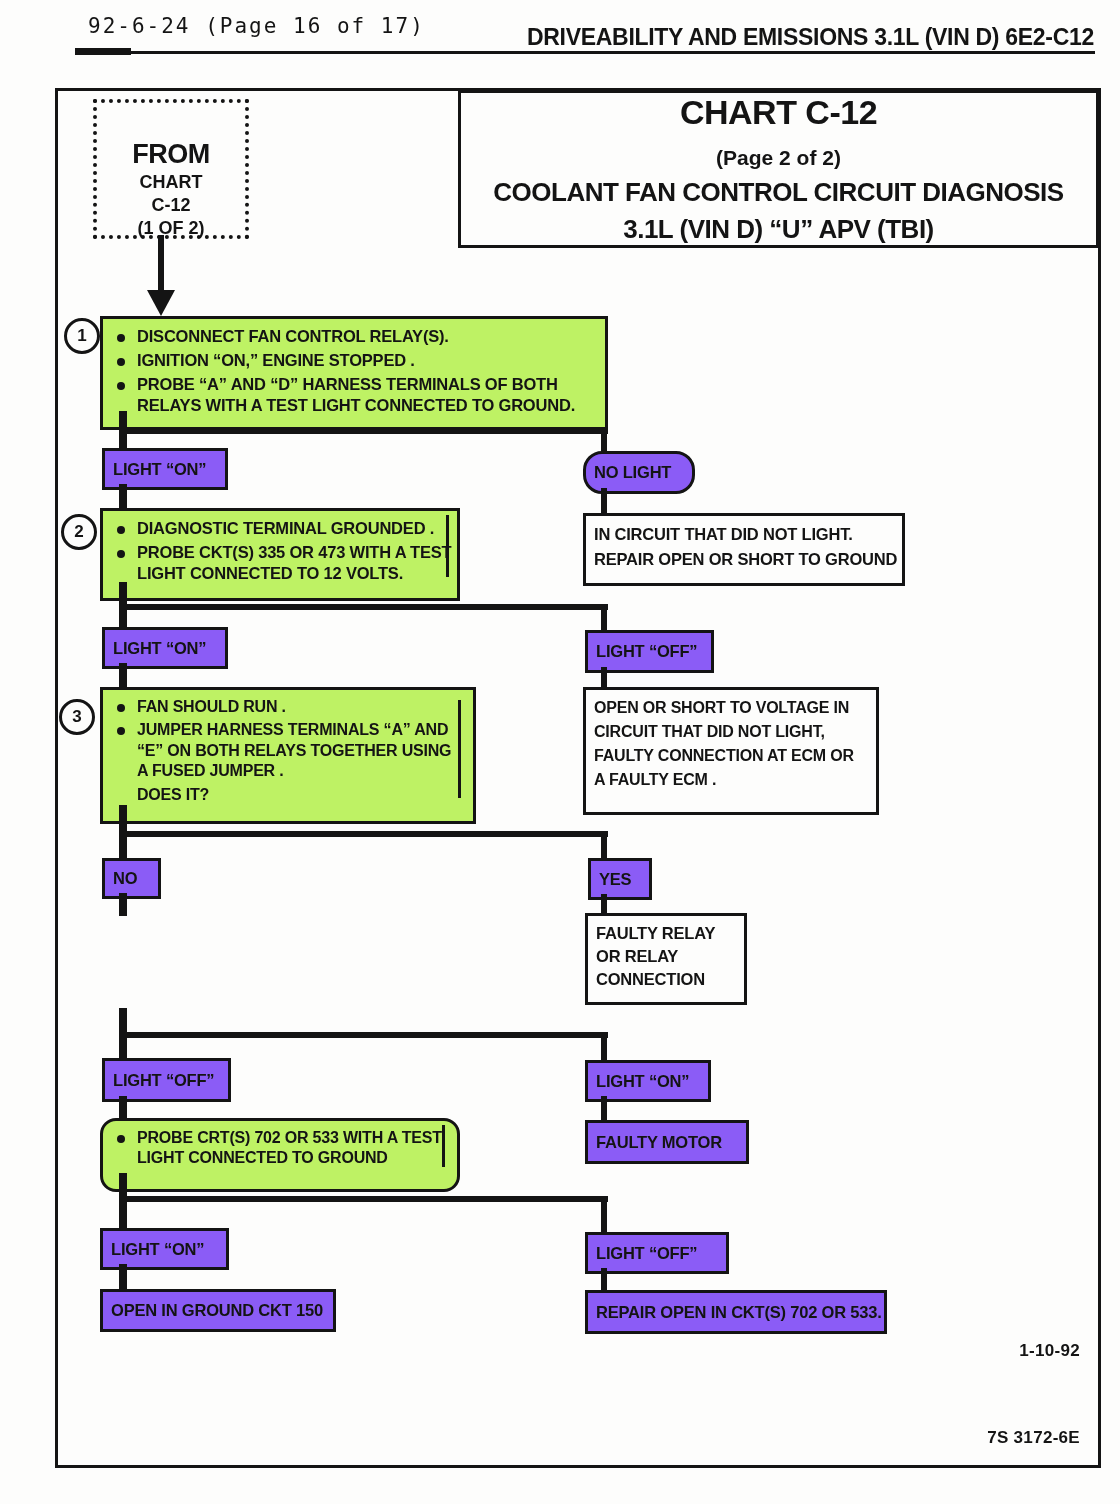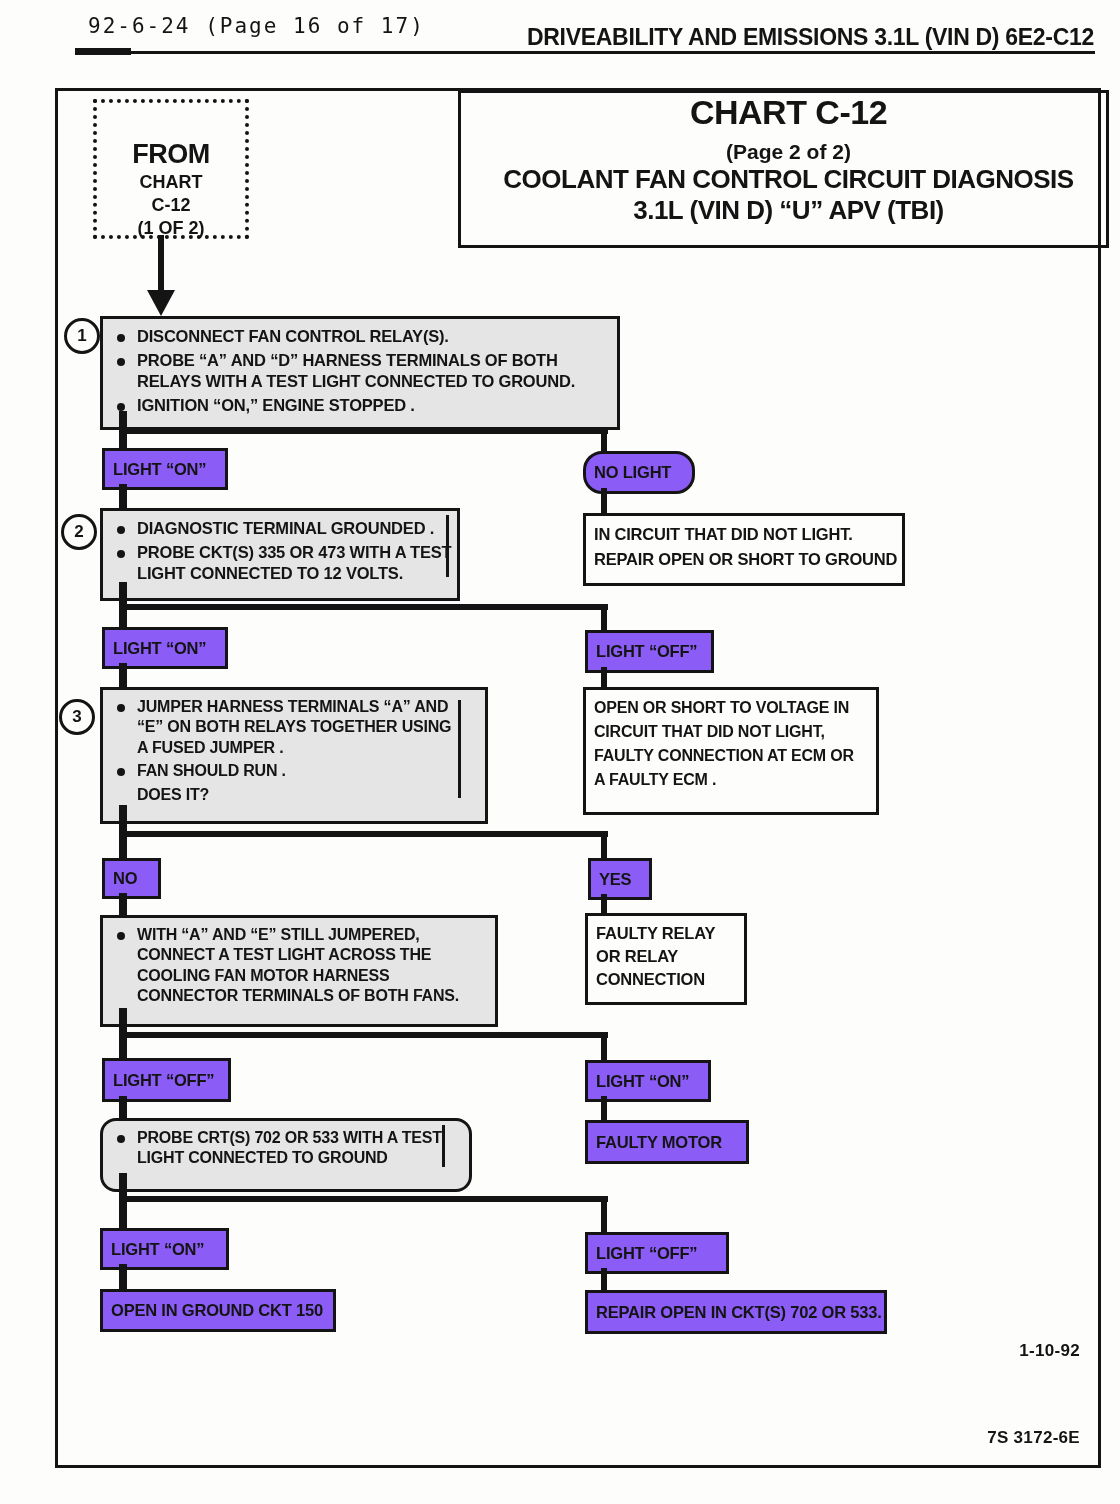--- a/index.html
+++ b/index.html
@@ -19,26 +19,26 @@
   .from-box{position:absolute;left:93px;top:99px;width:148px;height:132px;border:4px dotted #141414;
     display:flex;flex-direction:column;align-items:center;justify-content:center;text-align:center;font-weight:bold;}
   .from-l1{font-size:27px;letter-spacing:-0.5px;margin-top:40px;}
   .from-l2{font-size:18px;margin-top:2px;}
   
   .arr-line{position:absolute;left:158px;top:235px;width:6px;height:58px;background:#141414;}
   .arr-head{position:absolute;left:147px;top:290px;width:0;height:0;
     border-left:14px solid transparent;border-right:14px solid transparent;border-top:26px solid #141414;}
   
   .title-box{position:absolute;left:458px;top:90px;width:635px;height:152px;border:3px solid #141414;
-    display:flex;flex-direction:column;align-items:center;justify-content:flex-start;text-align:center;font-weight:bold;padding-left:10px;}
+    display:flex;flex-direction:column;align-items:center;justify-content:space-between;text-align:center;font-weight:bold;}
   .t1{font-size:34px;letter-spacing:-0.5px;margin-bottom:8px;}
   .t2{font-size:21px;}
   .t3{font-size:26px;letter-spacing:-0.5px;}
   
-  .stepbox{position:absolute;border:3px solid #141414;background:#e5e5e5;padding:7px 20px 6px 12px;
+  .stepbox{position:absolute;border:3px solid #141414;background:#bef264;padding:7px 8px 6px 12px;
     font-size:16.5px;font-weight:bold;line-height:1.28;letter-spacing:-0.2px;}
   .brow{display:flex;margin-bottom:3px;}
   .brow .dot{flex:0 0 22px;}
   .brow .dot::before{content:"";display:inline-block;width:8px;height:8px;border-radius:50%;background:#141414;margin-left:2px;margin-top:6px;}
   .tailline{margin-left:22px;}
   .tag{position:absolute;border:3px solid #141414;background:#8b5cf6;display:flex;align-items:center;
     padding-left:8px;font-size:16.5px;font-weight:bold;letter-spacing:-0.2px;white-space:nowrap;}
   .rbox{position:absolute;border:3px solid #141414;background:#fdfdfc;padding:6px 8px;
     font-size:16.5px;font-weight:bold;line-height:1.5;letter-spacing:-0.2px;}
   .rline{white-space:nowrap;}
@@ -80,25 +80,25 @@
   <div class="circ" style="left:64px;top:318px;">
     <span>1</span>
   </div>
   <div class="stepbox" style="left:100px;top:316px;width:482px;height:95px;">
     <div class="brow">
         <span class="dot"></span>
         <span>DISCONNECT FAN CONTROL RELAY(S).</span>
       </div>
     <div class="brow">
         <span class="dot"></span>
+        <span>IGNITION “ON,” ENGINE STOPPED .</span>
+      </div>
+    <div class="brow">
+        <span class="dot"></span>
         <span>PROBE “A” AND “D” HARNESS TERMINALS OF BOTH RELAYS WITH A TEST LIGHT CONNECTED TO GROUND.</span>
-      </div>
-    <div class="brow">
-        <span class="dot"></span>
-        <span>IGNITION “ON,” ENGINE STOPPED .</span>
       </div>
   </div>
 
   <div class="ln" style="left:119px;top:411px;width:8px;height:39px;"></div>
   <div class="ln" style="left:119px;top:428px;width:489px;height:6px;"></div>
   <div class="ln" style="left:601px;top:428px;width:6px;height:24px;"></div>
   <div class="tag" style="left:102px;top:448px;width:112px;height:36px;">LIGHT “ON”</div>
   <div class="tag" style="left:583px;top:451px;width:98px;height:37px;border-radius:19px;">NO LIGHT</div>
   <div class="ln" style="left:119px;top:484px;width:8px;height:26px;"></div>
   <div class="ln" style="left:601px;top:488px;width:6px;height:25px;"></div>
@@ -129,50 +129,44 @@
   <div class="tag" style="left:585px;top:630px;width:115px;height:37px;">LIGHT “OFF”</div>
   <div class="ln" style="left:119px;top:663px;width:8px;height:24px;"></div>
   <div class="ln" style="left:601px;top:667px;width:6px;height:20px;"></div>
 
   <div class="circ" style="left:59px;top:699px;">
     <span>3</span>
   </div>
   <div class="stepbox" style="left:100px;top:687px;width:350px;height:118px;font-size:16px;">
     <div class="brow">
         <span class="dot"></span>
+        <span>FAN SHOULD RUN .</span>
+      </div>
+    <div class="brow">
+        <span class="dot"></span>
         <span>JUMPER HARNESS TERMINALS “A” AND “E” ON BOTH RELAYS TOGETHER USING A FUSED JUMPER .</span>
-      </div>
-    <div class="brow">
-        <span class="dot"></span>
-        <span>FAN SHOULD RUN .</span>
       </div>
     <div class="tailline">DOES IT?</div>
   </div>
   <div class="artifact" style="left:458px;top:700px;width:3px;height:98px;"></div>
   <div class="rbox" style="left:583px;top:687px;width:274px;height:110px;font-size:16px;">
     <div class="rline">OPEN OR SHORT TO VOLTAGE  IN</div>
     <div class="rline">CIRCUIT THAT DID NOT LIGHT,</div>
     <div class="rline">FAULTY CONNECTION AT ECM OR</div>
     <div class="rline">A FAULTY ECM .</div>
   </div>
 
   <div class="ln" style="left:119px;top:805px;width:8px;height:55px;"></div>
   <div class="ln" style="left:119px;top:831px;width:489px;height:6px;"></div>
   <div class="ln" style="left:601px;top:831px;width:6px;height:29px;"></div>
   <div class="tag" style="left:102px;top:858px;width:45px;height:35px;">NO</div>
   <div class="tag" style="left:588px;top:858px;width:50px;height:36px;">YES</div>
   <div class="ln" style="left:119px;top:893px;width:8px;height:23px;"></div>
   <div class="ln" style="left:601px;top:894px;width:6px;height:22px;"></div>
 
-  <div class="stepbox" style="left:100px;top:915px;width:360px;height:93px;font-size:16px;">
-    <div class="brow">
-        <span class="dot"></span>
-        <span>WITH “A” AND “E” STILL JUMPERED, CONNECT A TEST LIGHT ACROSS THE COOLING FAN MOTOR HARNESS CONNECTOR TERMINALS OF BOTH FANS.</span>
-      </div>
-  </div>
   <div class="rbox" style="left:585px;top:913px;width:140px;height:74px;line-height:1.4;">
     <div class="rline">FAULTY RELAY</div>
     <div class="rline">OR RELAY</div>
     <div class="rline">CONNECTION</div>
   </div>
 
   <div class="ln" style="left:119px;top:1008px;width:8px;height:50px;"></div>
   <div class="ln" style="left:119px;top:1032px;width:489px;height:6px;"></div>
   <div class="ln" style="left:601px;top:1032px;width:6px;height:28px;"></div>
   <div class="tag" style="left:102px;top:1058px;width:115px;height:38px;">LIGHT “OFF”</div>

